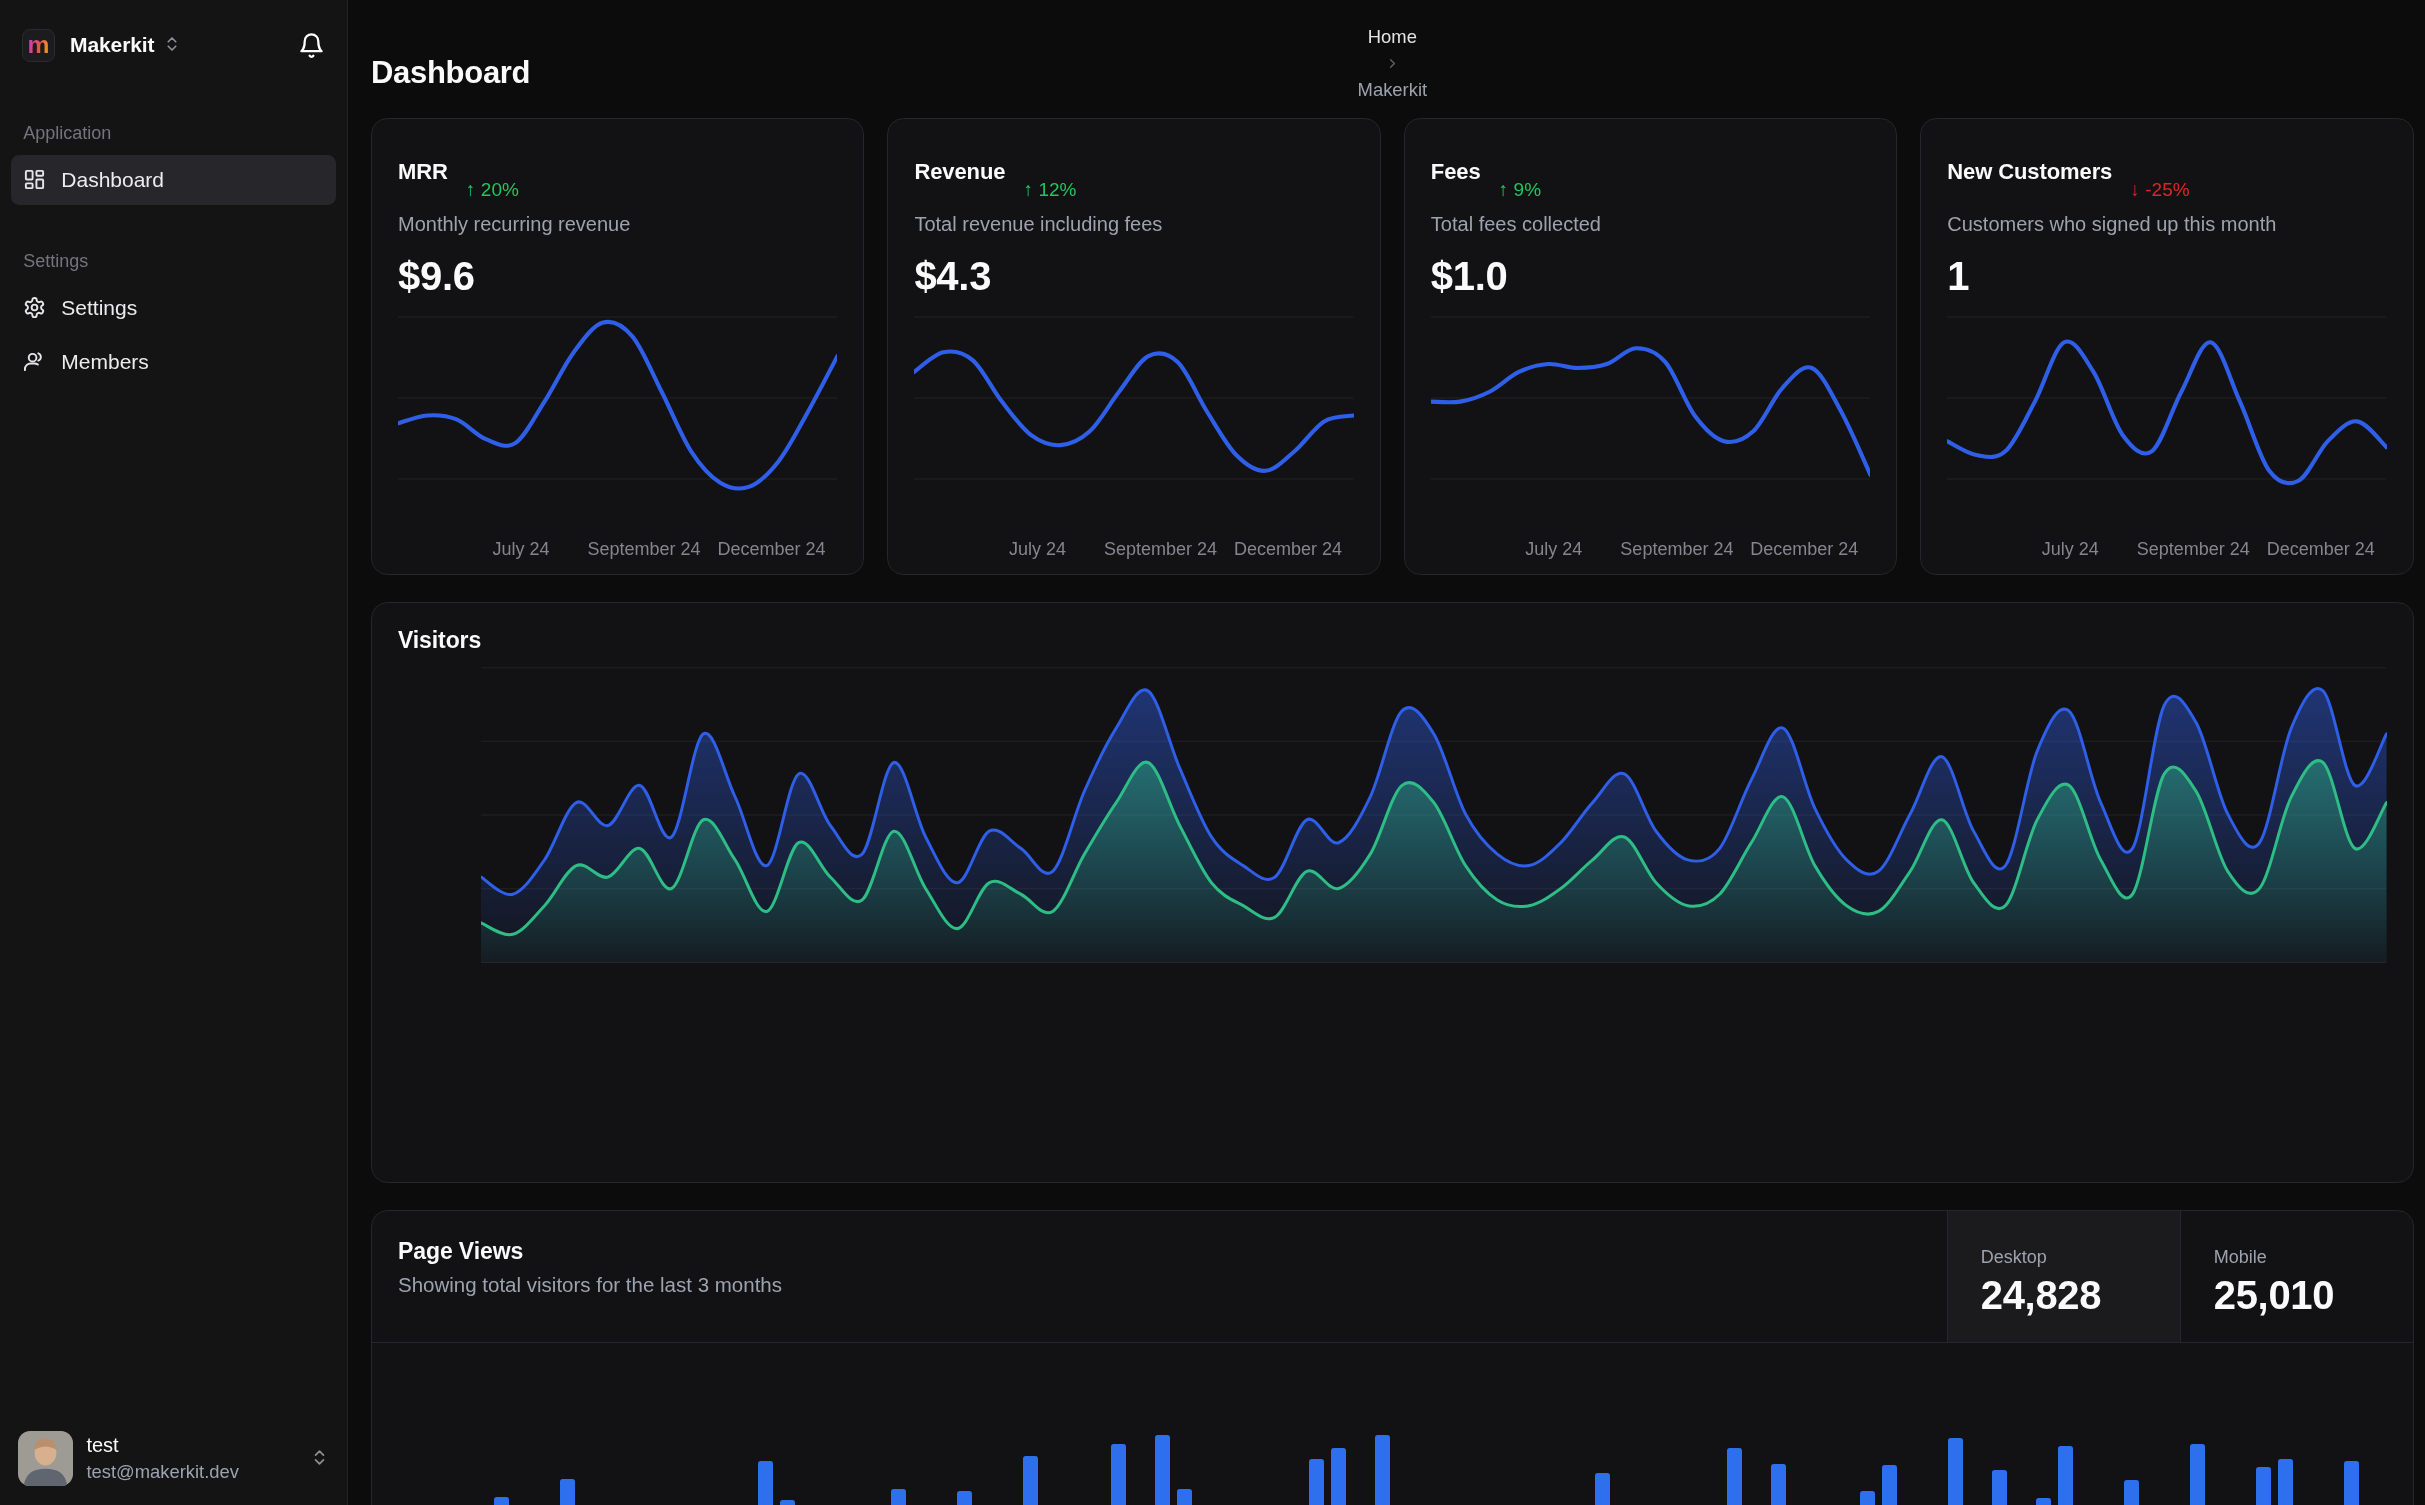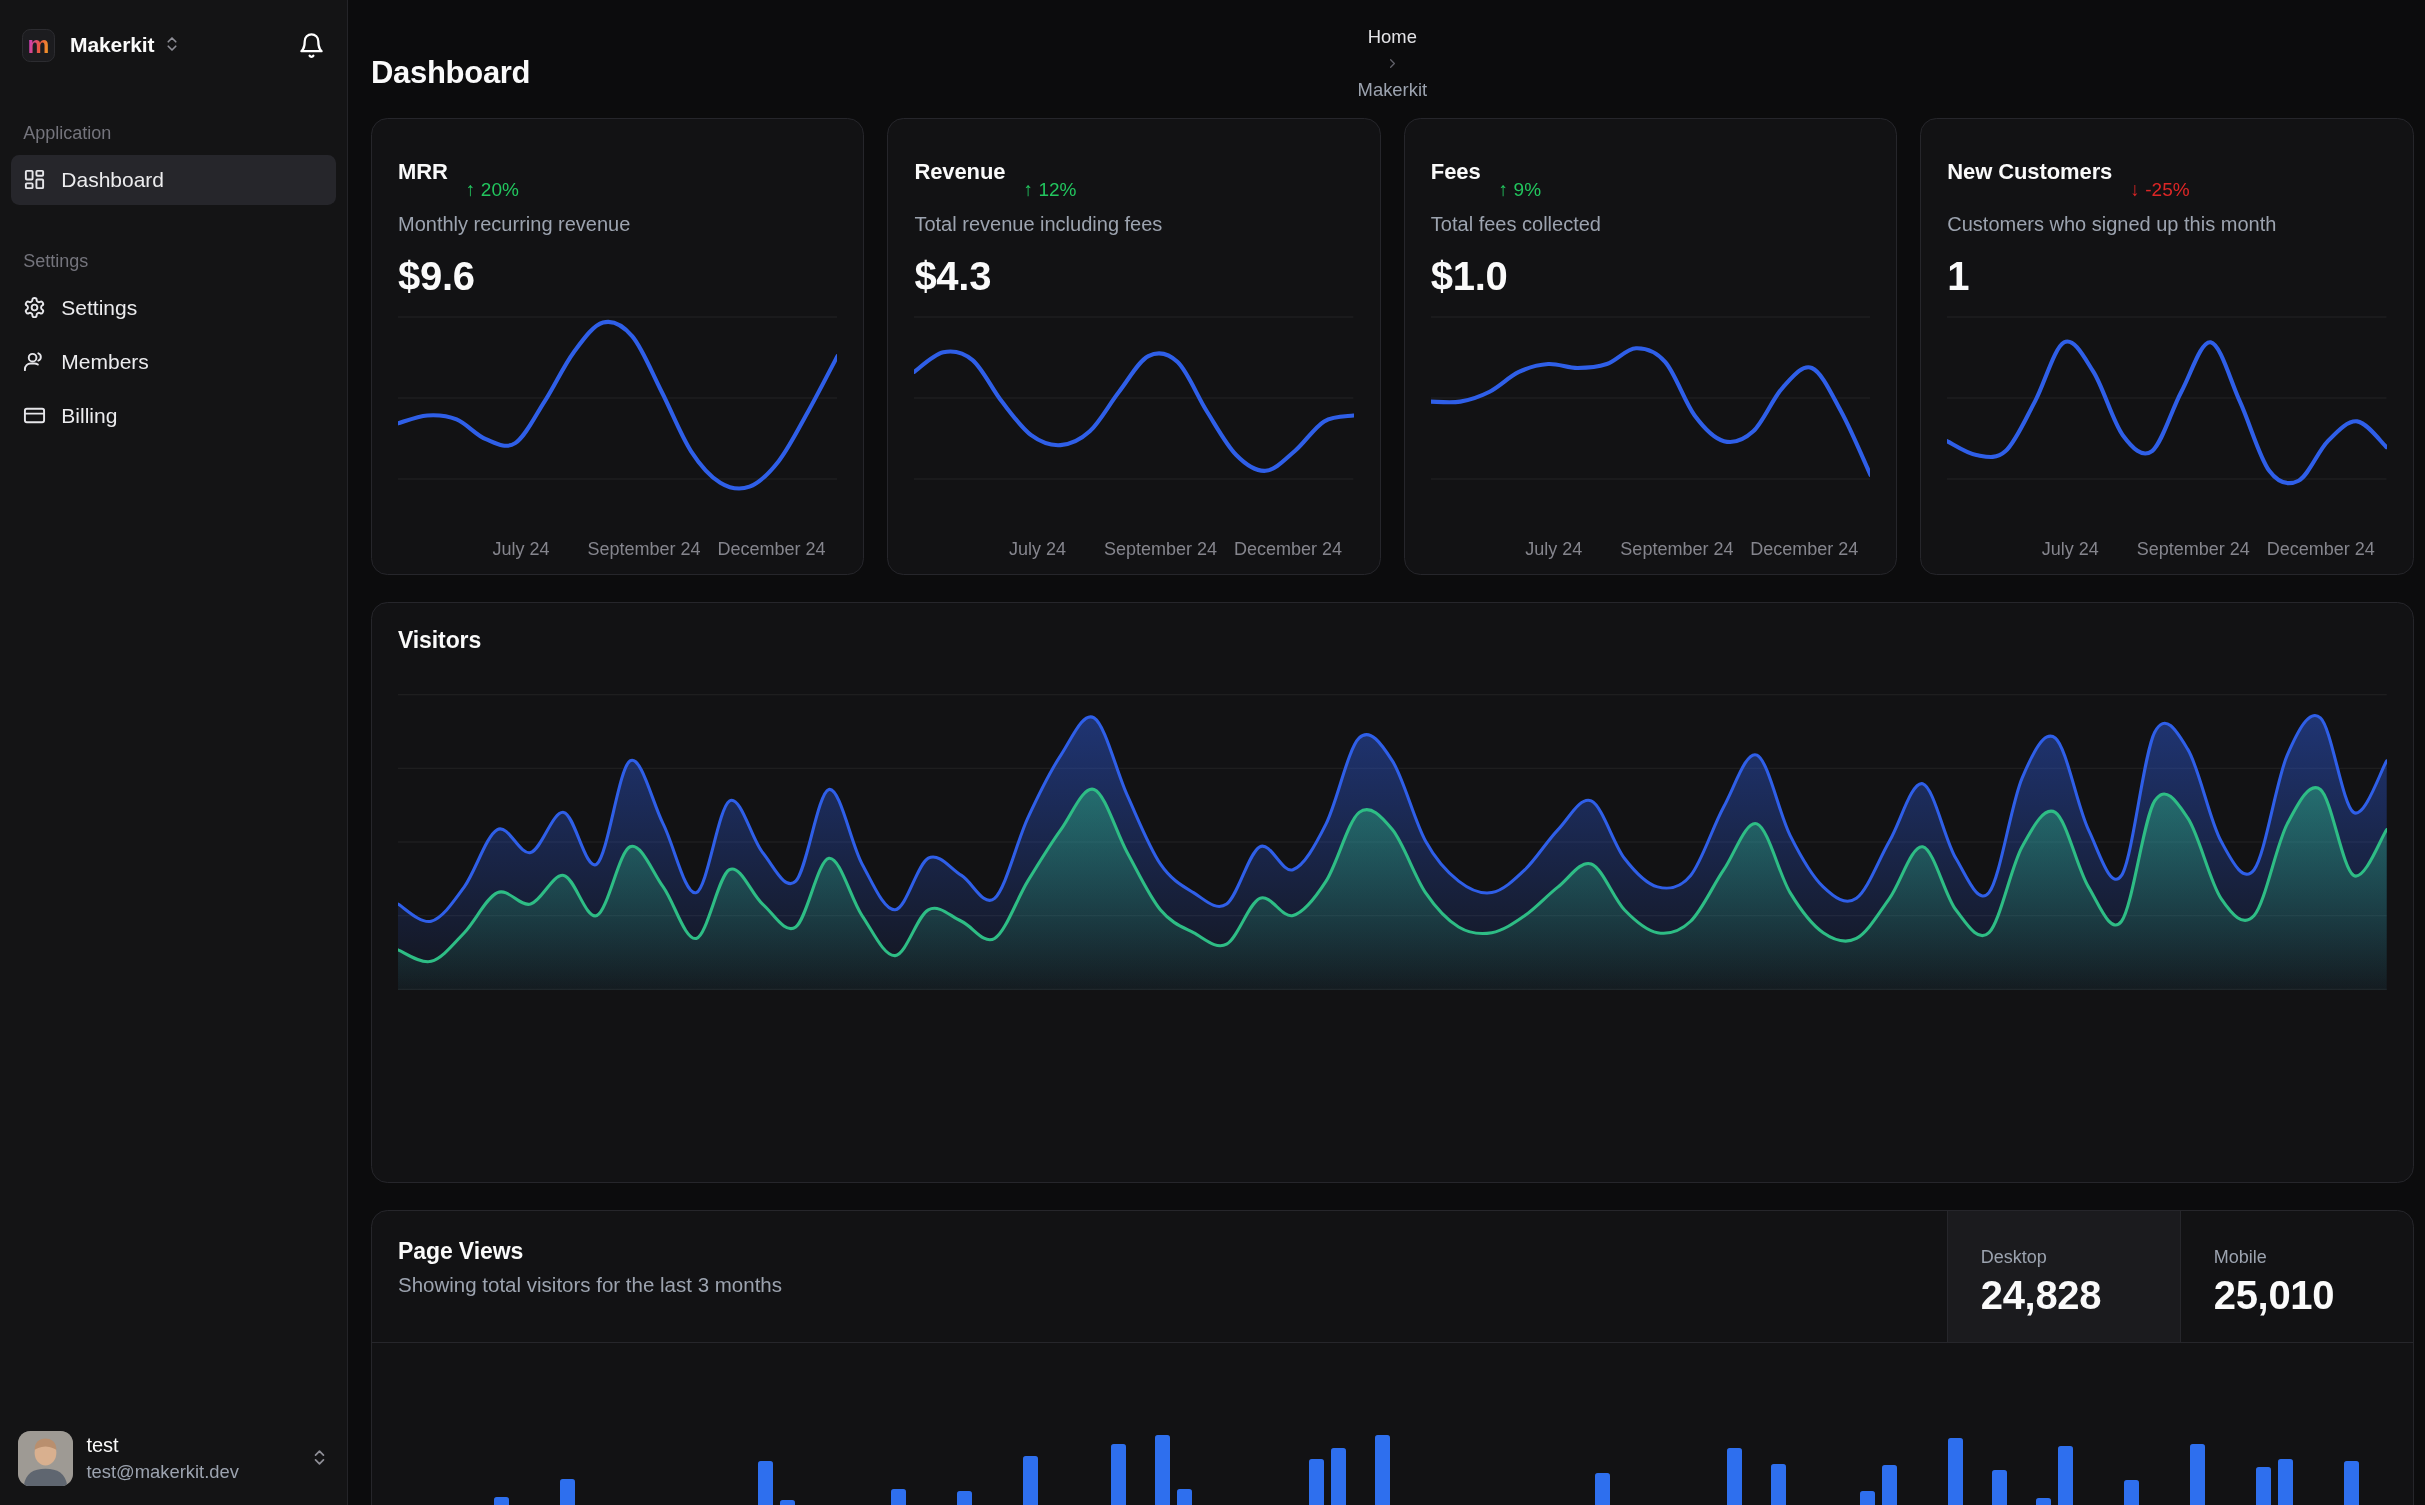--- a/index.html
+++ b/index.html
@@ -57,21 +57,21 @@
   .spark-wrap { margin-top:auto; height:225px; }
   .spark-wrap svg { width:100%; height:100%; display:block; }
   .axis-row { position:relative; height:31px; margin-top:6.8px; }
   .axis-row span { position:absolute; top:8.2px; transform:translateX(-50%);
     font-size:18px; color:#85858d; white-space:nowrap; }
   .axis-row span:nth-child(1){ left:28%; }
   .axis-row span:nth-child(2){ left:56%; }
   .axis-row span:nth-child(3){ left:85%; }
 
   
-  .visitors-card { margin-top:27px; height:581px; padding:24.6px 26px 20.5px; display:flex; flex-direction:column; }
+  .visitors-card { margin-top:27px; height:581px; padding:24.6px 26px 20.5px; display:flex; }
   .card-h1 { font-size:23px; font-weight:700; letter-spacing:-0.1px; }
   .card-sub { margin-top:8.2px; font-size:20.5px; color:#9ca3af; }
   .area-wrap { margin-top:40px; height:296px; }
   .area-wrap svg { width:100%; height:100%; display:block; }
   .visitors-footer { margin-top:68px; }
   .vf-bold { display:flex; align-items:center; gap:11px; font-size:20.5px; font-weight:700; }
   .vf-sub { margin-top:8.2px; font-size:20.5px; color:#9ca3af; }
 
   
   .pv-card { margin-top:27px; height:478px; padding:0; overflow:hidden; display:flex; flex-direction:column; }
@@ -134,29 +134,20 @@
     </div>
     <div class="nav-item">
       <span class="nicon">
         <svg width="23" height="23" viewBox="0 0 24 24" fill="none" stroke="currentColor" stroke-width="2" stroke-linecap="round" stroke-linejoin="round">
             <circle cx="10" cy="8" r="4"></circle>
             <path d="M2 21v-1a6 6 0 0 1 6-6h4a6 6 0 0 1 3.5 1.2"></path>
             <path d="M16 3.5a4 4 0 0 1 0 7.5"></path>
           </svg>
       </span>
       <span>Members</span>
-    </div>
-    <div class="nav-item">
-      <span class="nicon">
-        <svg width="23" height="23" viewBox="0 0 24 24" fill="none" stroke="currentColor" stroke-width="2" stroke-linecap="round" stroke-linejoin="round">
-            <rect x="2" y="5" width="20" height="14" rx="2"></rect>
-            <line x1="2" y1="10" x2="22" y2="10"></line>
-          </svg>
-      </span>
-      <span>Billing</span>
     </div>
 
     <div class="user-row">
       <div class="avatar">
         <svg width="55" height="55" viewBox="0 0 48 48">
             <rect width="48" height="48" fill="#a6a29c"></rect>
             <rect width="48" height="48" fill="#8f8b86" opacity="0.35"></rect>
             <ellipse cx="24" cy="19" rx="9.5" ry="11" fill="#d9b08f"></ellipse>
             <path d="M14.5 16c0-6 4-9.5 9.5-9.5S33.5 10 33.5 16c0 1-4-2.5-9.5-2.5S14.5 17 14.5 16z" fill="#b98f6e"></path>
             <path d="M5 48c1.5-11 8.5-15 19-15s17.5 4 19 15z" fill="#5f6670"></path>

